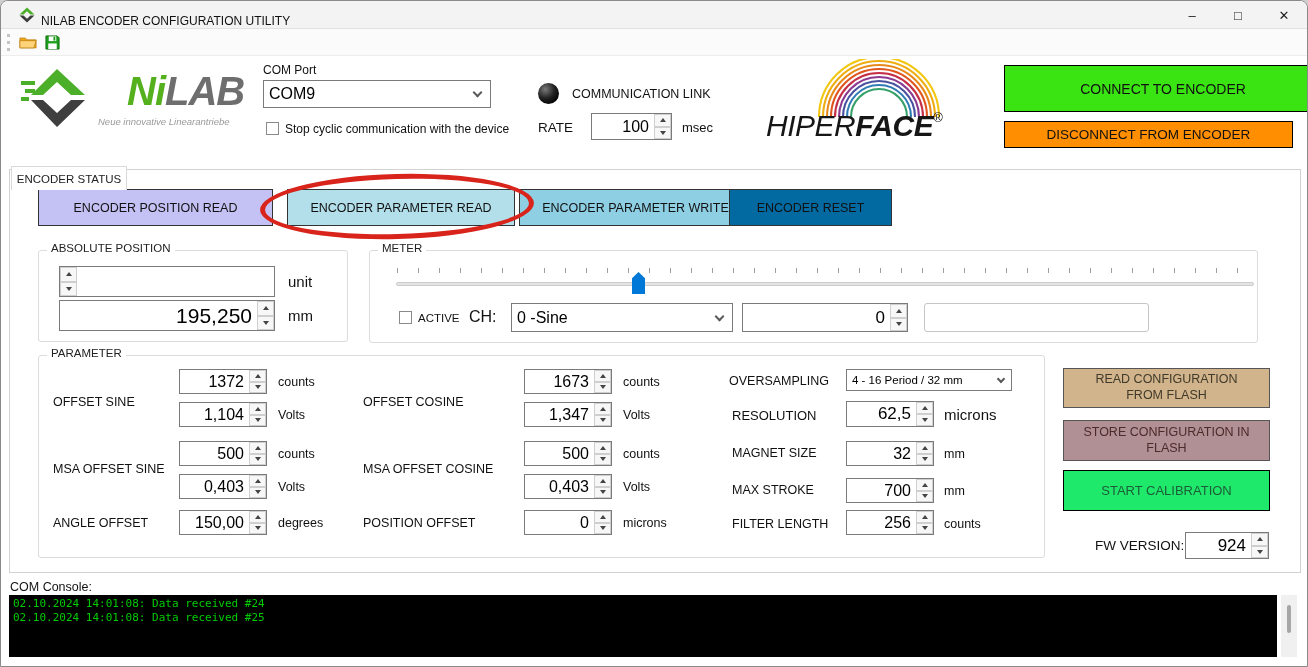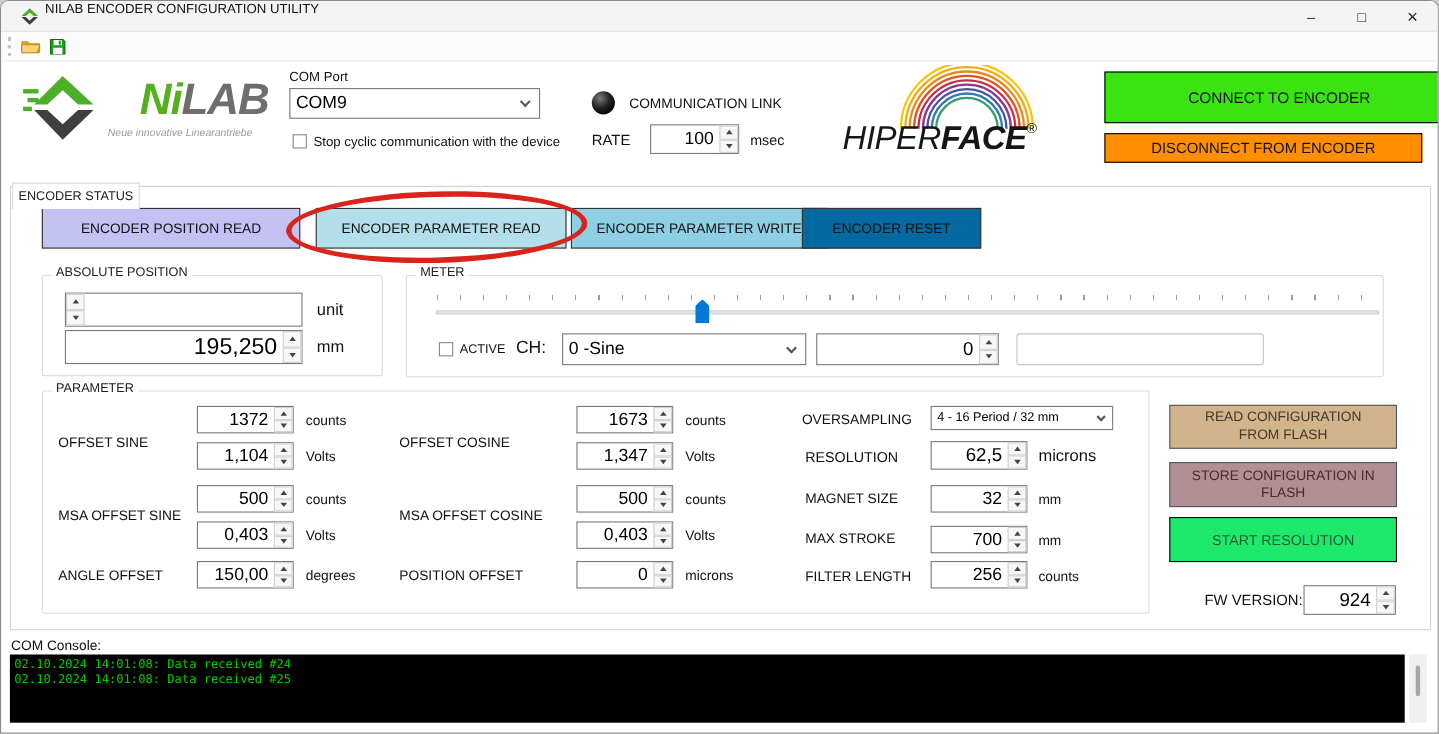--- a/index.html
+++ b/index.html
@@ -6,21 +6,21 @@
   html,body { background:#cfcfcf; }
   body { font-family:"Liberation Sans", sans-serif; }
   #window {
     position:relative; width:1308px; height:667px; background:#ffffff;
     border:1px solid #8a8a8a; border-radius:8px 8px 0 0; overflow:hidden;
   }
   .abs { position:absolute; }
 
   
   .titlebar { position:absolute; left:0; top:0; width:100%; height:28px;
-    background:#f3f3f3; border-bottom:1px solid #e2e2e2; display:flex; align-items:flex-start; }
+    background:#f3f3f3; border-bottom:1px solid #e2e2e2; display:flex; align-items:flex-end; }
   .titlebar .apptitle { font-size:12px; color:#111; margin-left:8px; }
   .win-controls { position:absolute; right:0; top:0; height:28px; display:flex; }
   .win-btn { width:46px; height:28px; display:flex; align-items:center; justify-content:center;
     font-size:13px; color:#222; cursor:default; }
 
   
   .toolbar { position:absolute; left:0; top:28px; width:100%; height:27px; background:#fbfbfb;
     border-bottom:1px solid #ededed; display:flex; align-items:center; }
   .grip { width:3px; height:17px; border-left:3px dotted #c4c4c4; margin:0 6px 0 6px; }
   .tool-btn { width:24px; height:23px; display:flex; align-items:center; justify-content:center; }
@@ -439,21 +439,21 @@
         </div>
         <div class="spin-btn">
           <div class="tri-down"></div>
         </div>
       </div>
   </div>
   <div class="lbl" style="left:943px;top:516px;font-size:12.5px">counts</div>
 
   <div class="cbtn" style="left:1062px;top:367px;width:207px;height:40px;background:#d2b48c;font-size:12.5px;color:#403a2a;border-color:#555;padding:0 14px;line-height:1.25">READ CONFIGURATION FROM FLASH</div>
   <div class="cbtn" style="left:1062px;top:419px;width:207px;height:41px;background:#b08f95;font-size:12.5px;color:#4c2b2b;border-color:#555;padding:0 8px;line-height:1.25">STORE CONFIGURATION IN FLASH</div>
-  <div class="cbtn" style="left:1062px;top:469px;width:207px;height:41px;background:#1fe96b;font-size:13px;color:#1d5c38;border-color:#000">START RESOLUTION</div>
+  <div class="cbtn" style="left:1062px;top:469px;width:207px;height:41px;background:#1fe96b;font-size:13px;color:#1d5c38;border-color:#000">START CALIBRATION</div>
 
   <div class="lbl" style="left:1094px;top:537px;font-size:13.5px">FW VERSION:</div>
   <div class="numctl" style="left:1184px;top:531px;width:84px;height:27px;font-size:17px">
     <div class="numval">924</div>
     <div class="spin">
         <div class="spin-btn">
           <div class="tri-up"></div>
         </div>
         <div class="spin-btn">
           <div class="tri-down"></div>

